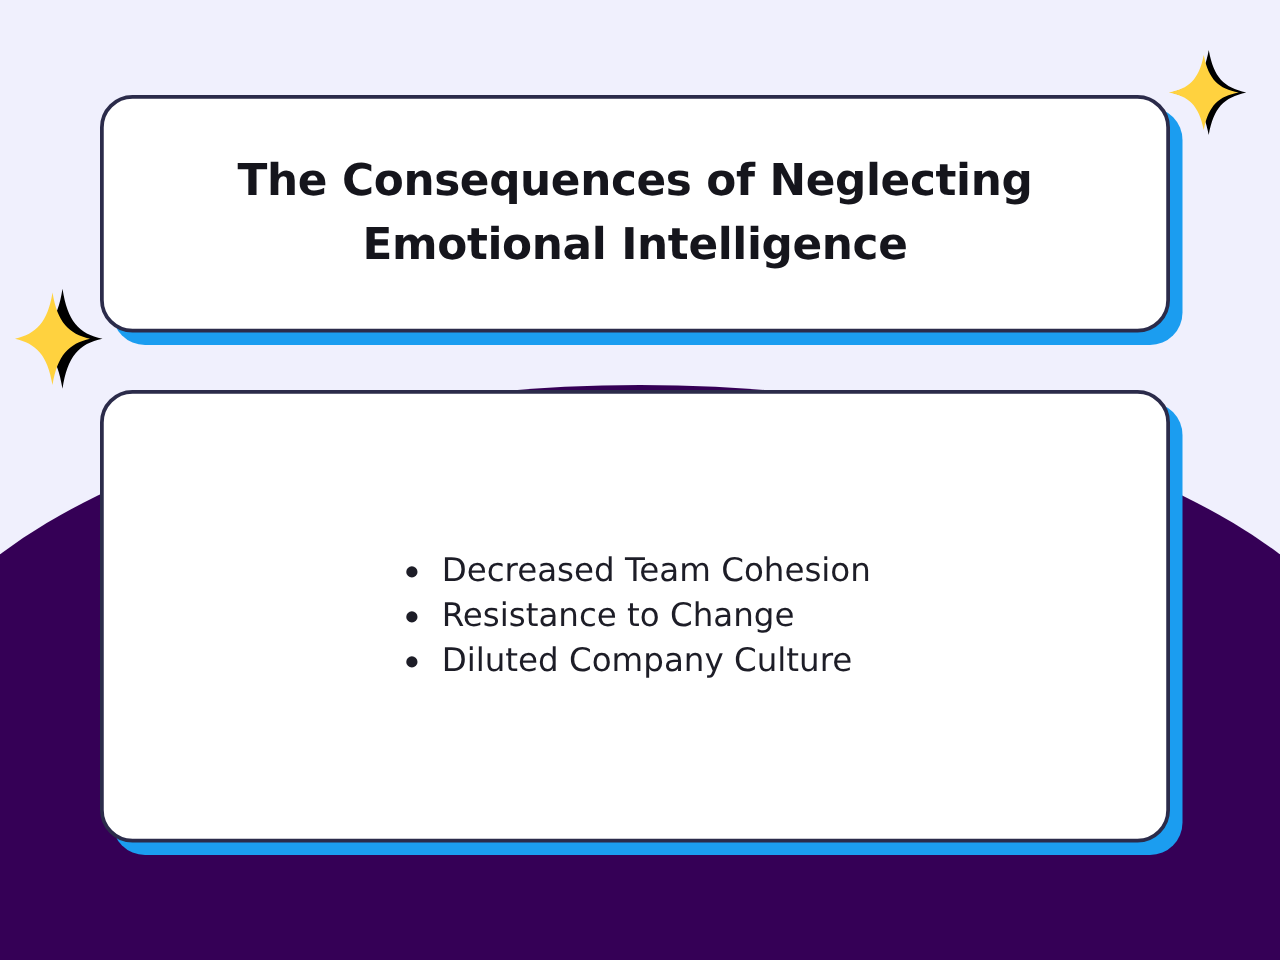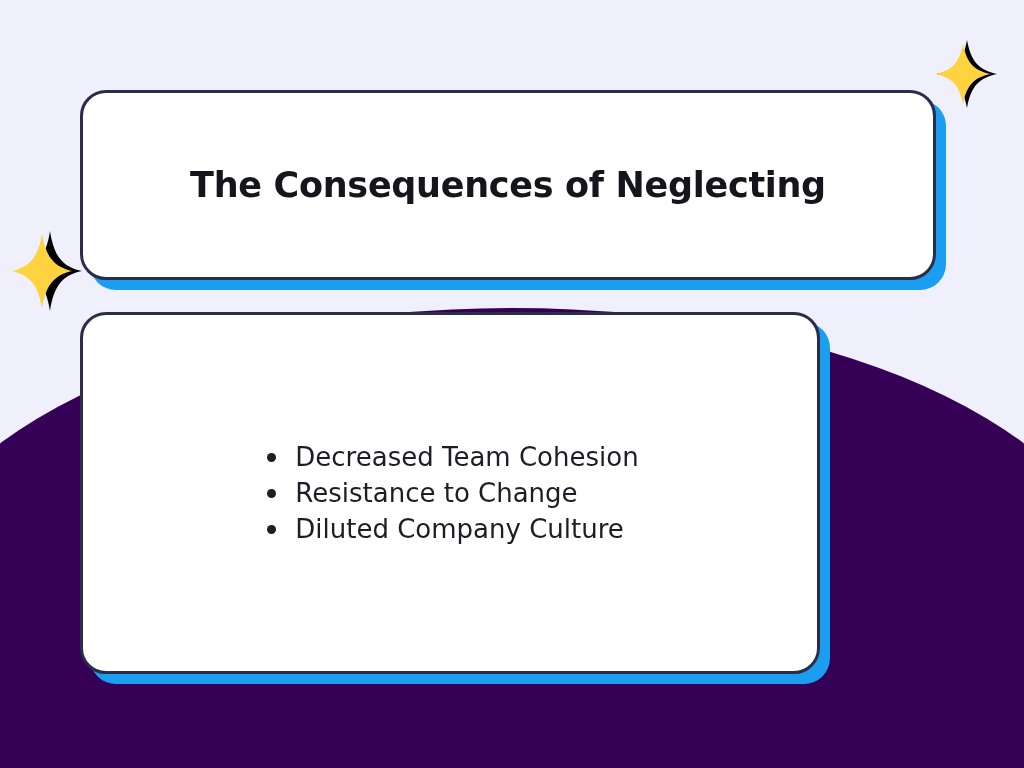--- a/index.html
+++ b/index.html
@@ -52,37 +52,36 @@
 
   .card-title {
     left: 80px;
     top: 76px;
     width: 856px;
     height: 190px;
     display: flex;
     align-items: center;
     justify-content: center;
     padding: 0 40px;
-    margin-top: 14px;
   }
 
   .title-text {
     font-family: "DejaVu Sans", sans-serif;
     font-weight: bold;
     font-size: 35px;
     line-height: 1.45;
     color: #15151c;
     text-align: center;
     letter-spacing: -0.3px;
   }
 
   .card-body {
     left: 80px;
     top: 312px;
-    width: 740px;
+    width: 856px;
     height: 362px;
     display: flex;
     align-items: center;
     justify-content: center;
   }
 
   .bullet-list {
     list-style: none;
     margin: 0;
     padding: 0;
@@ -125,20 +124,21 @@
   <div class="sparkle" style="left:8px; top:228px;">
     <svg width="76" height="86" viewBox="0 0 76 86">
       <path d="M42 3 C46 29 55 39 74 43 C55 47 46 57 42 83 C38 57 29 47 10 43 C29 39 38 29 42 3 Z" fill="#000000"></path>
       <path d="M34 6 C38 30 47 39 64 43 C47 47 38 56 34 80 C30 56 21 47 4 43 C21 39 30 30 34 6 Z" fill="#ffd23f"></path>
     </svg>
   </div>
 
   <div class="card card-title">
     <div class="title-text">
       <div>The Consequences of Neglecting</div>
+      <div>Emotional Intelligence</div>
     </div>
   </div>
 
   <div class="card card-body">
     <ul class="bullet-list">
       <li>Decreased Team Cohesion</li>
       <li>Resistance to Change</li>
       <li>Diluted Company Culture</li>
     </ul>
   </div>

